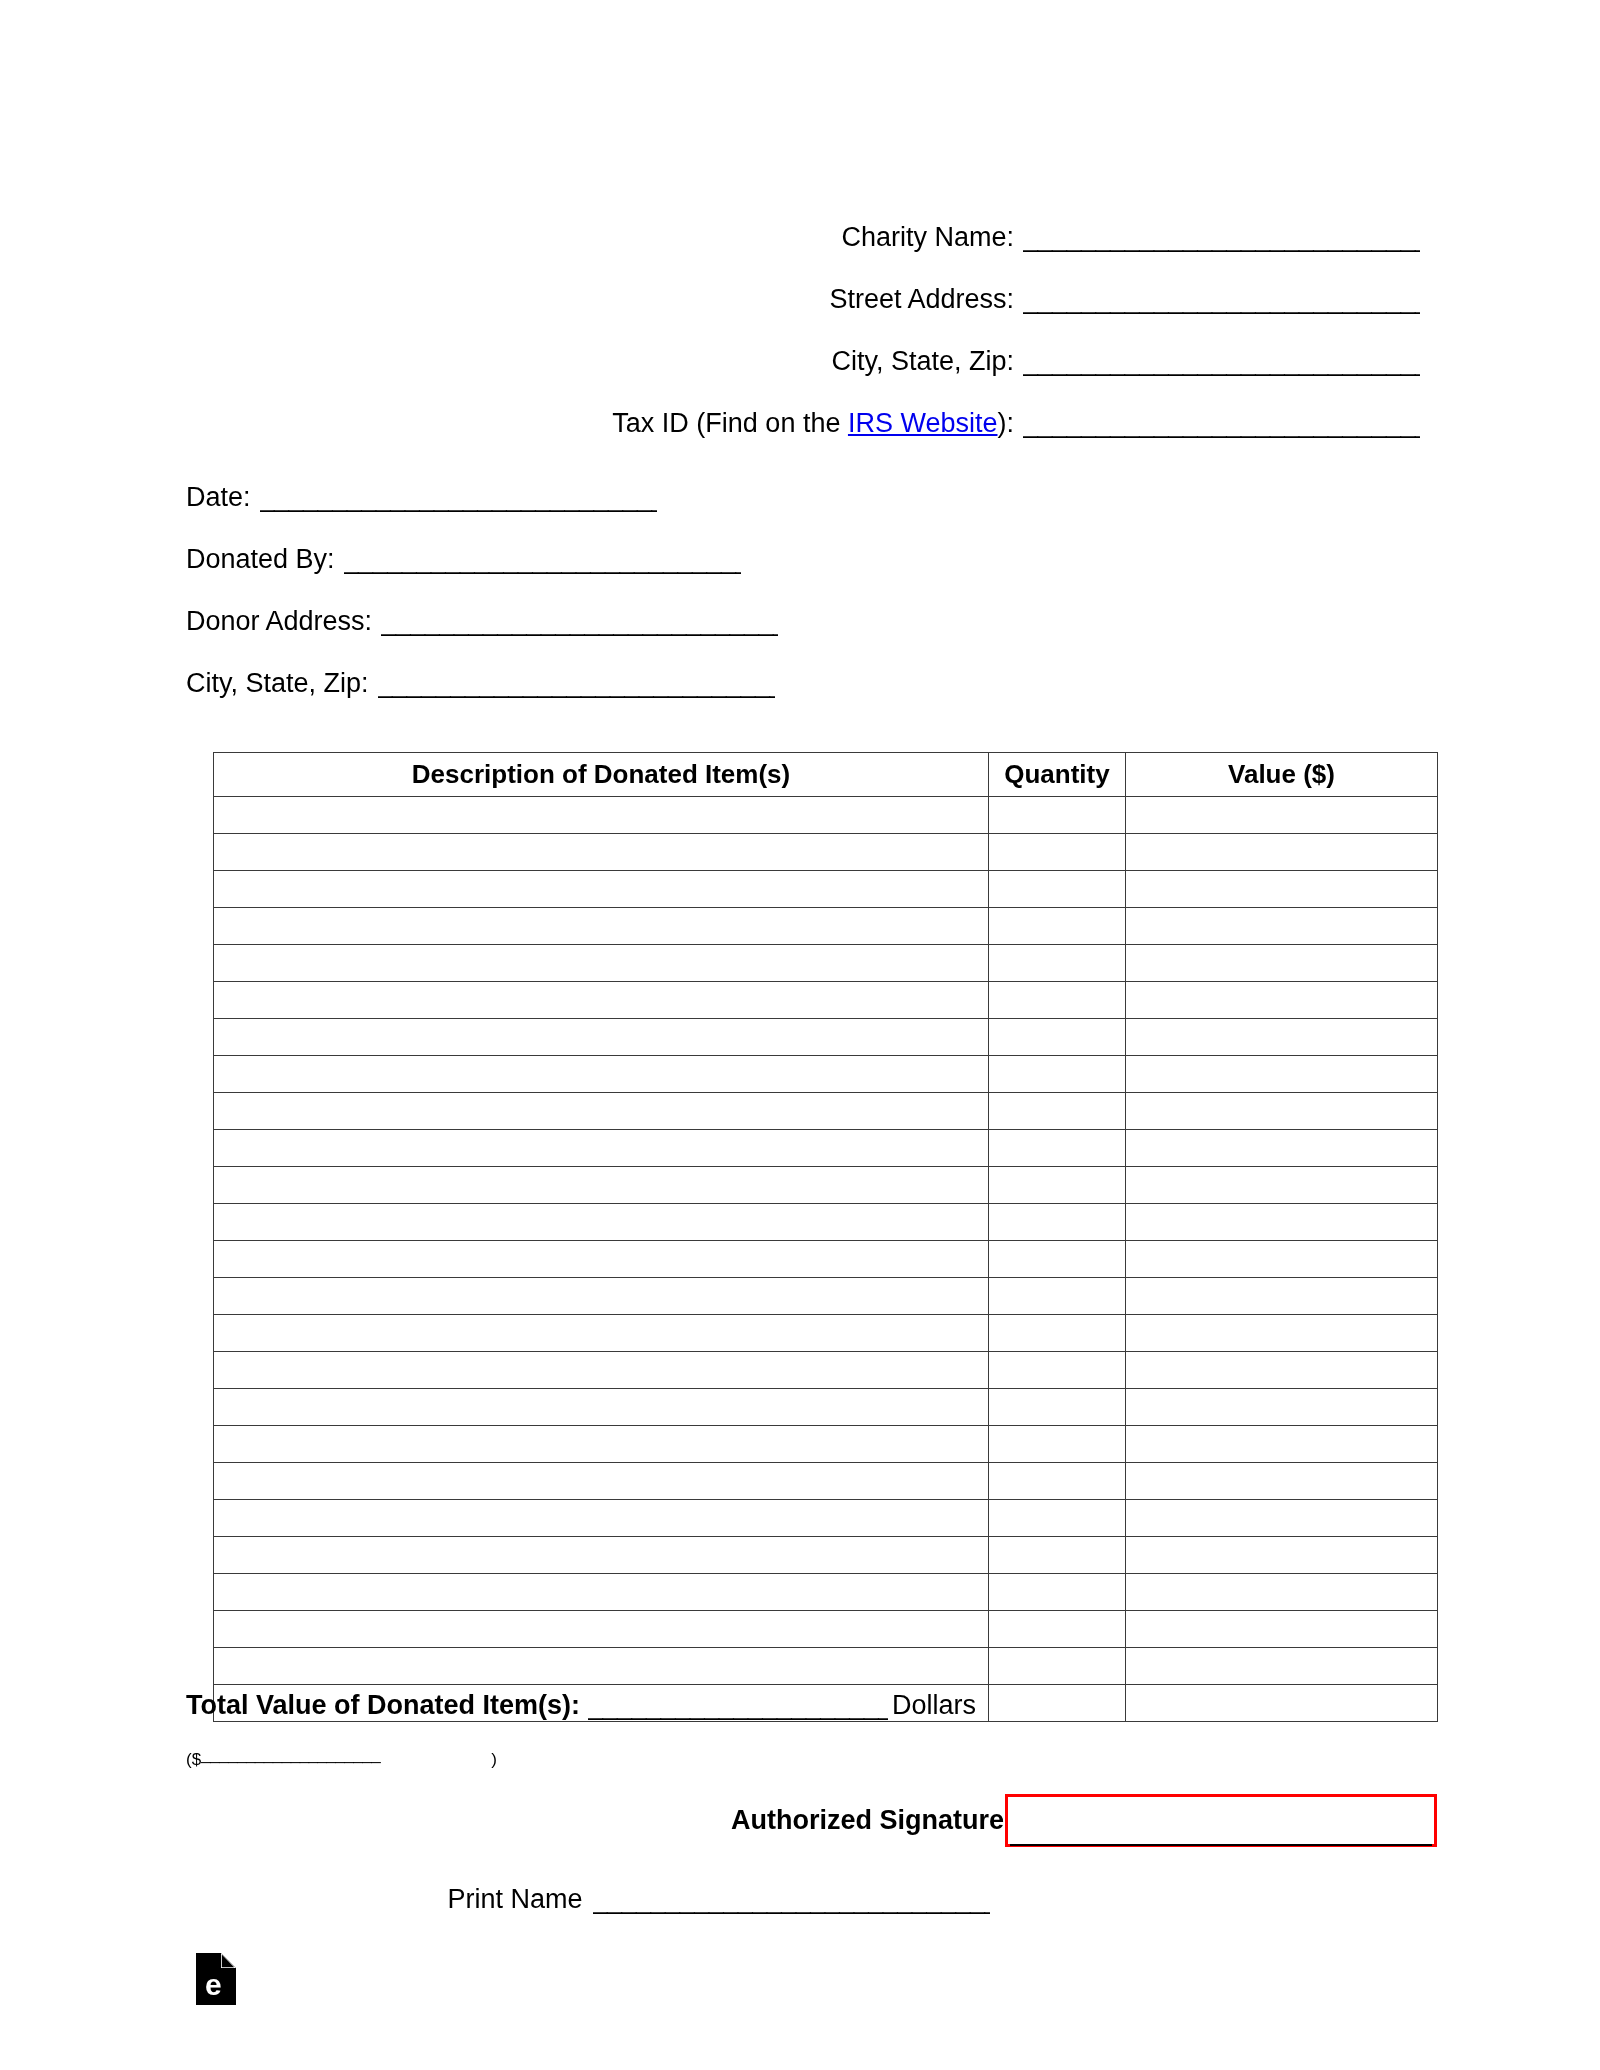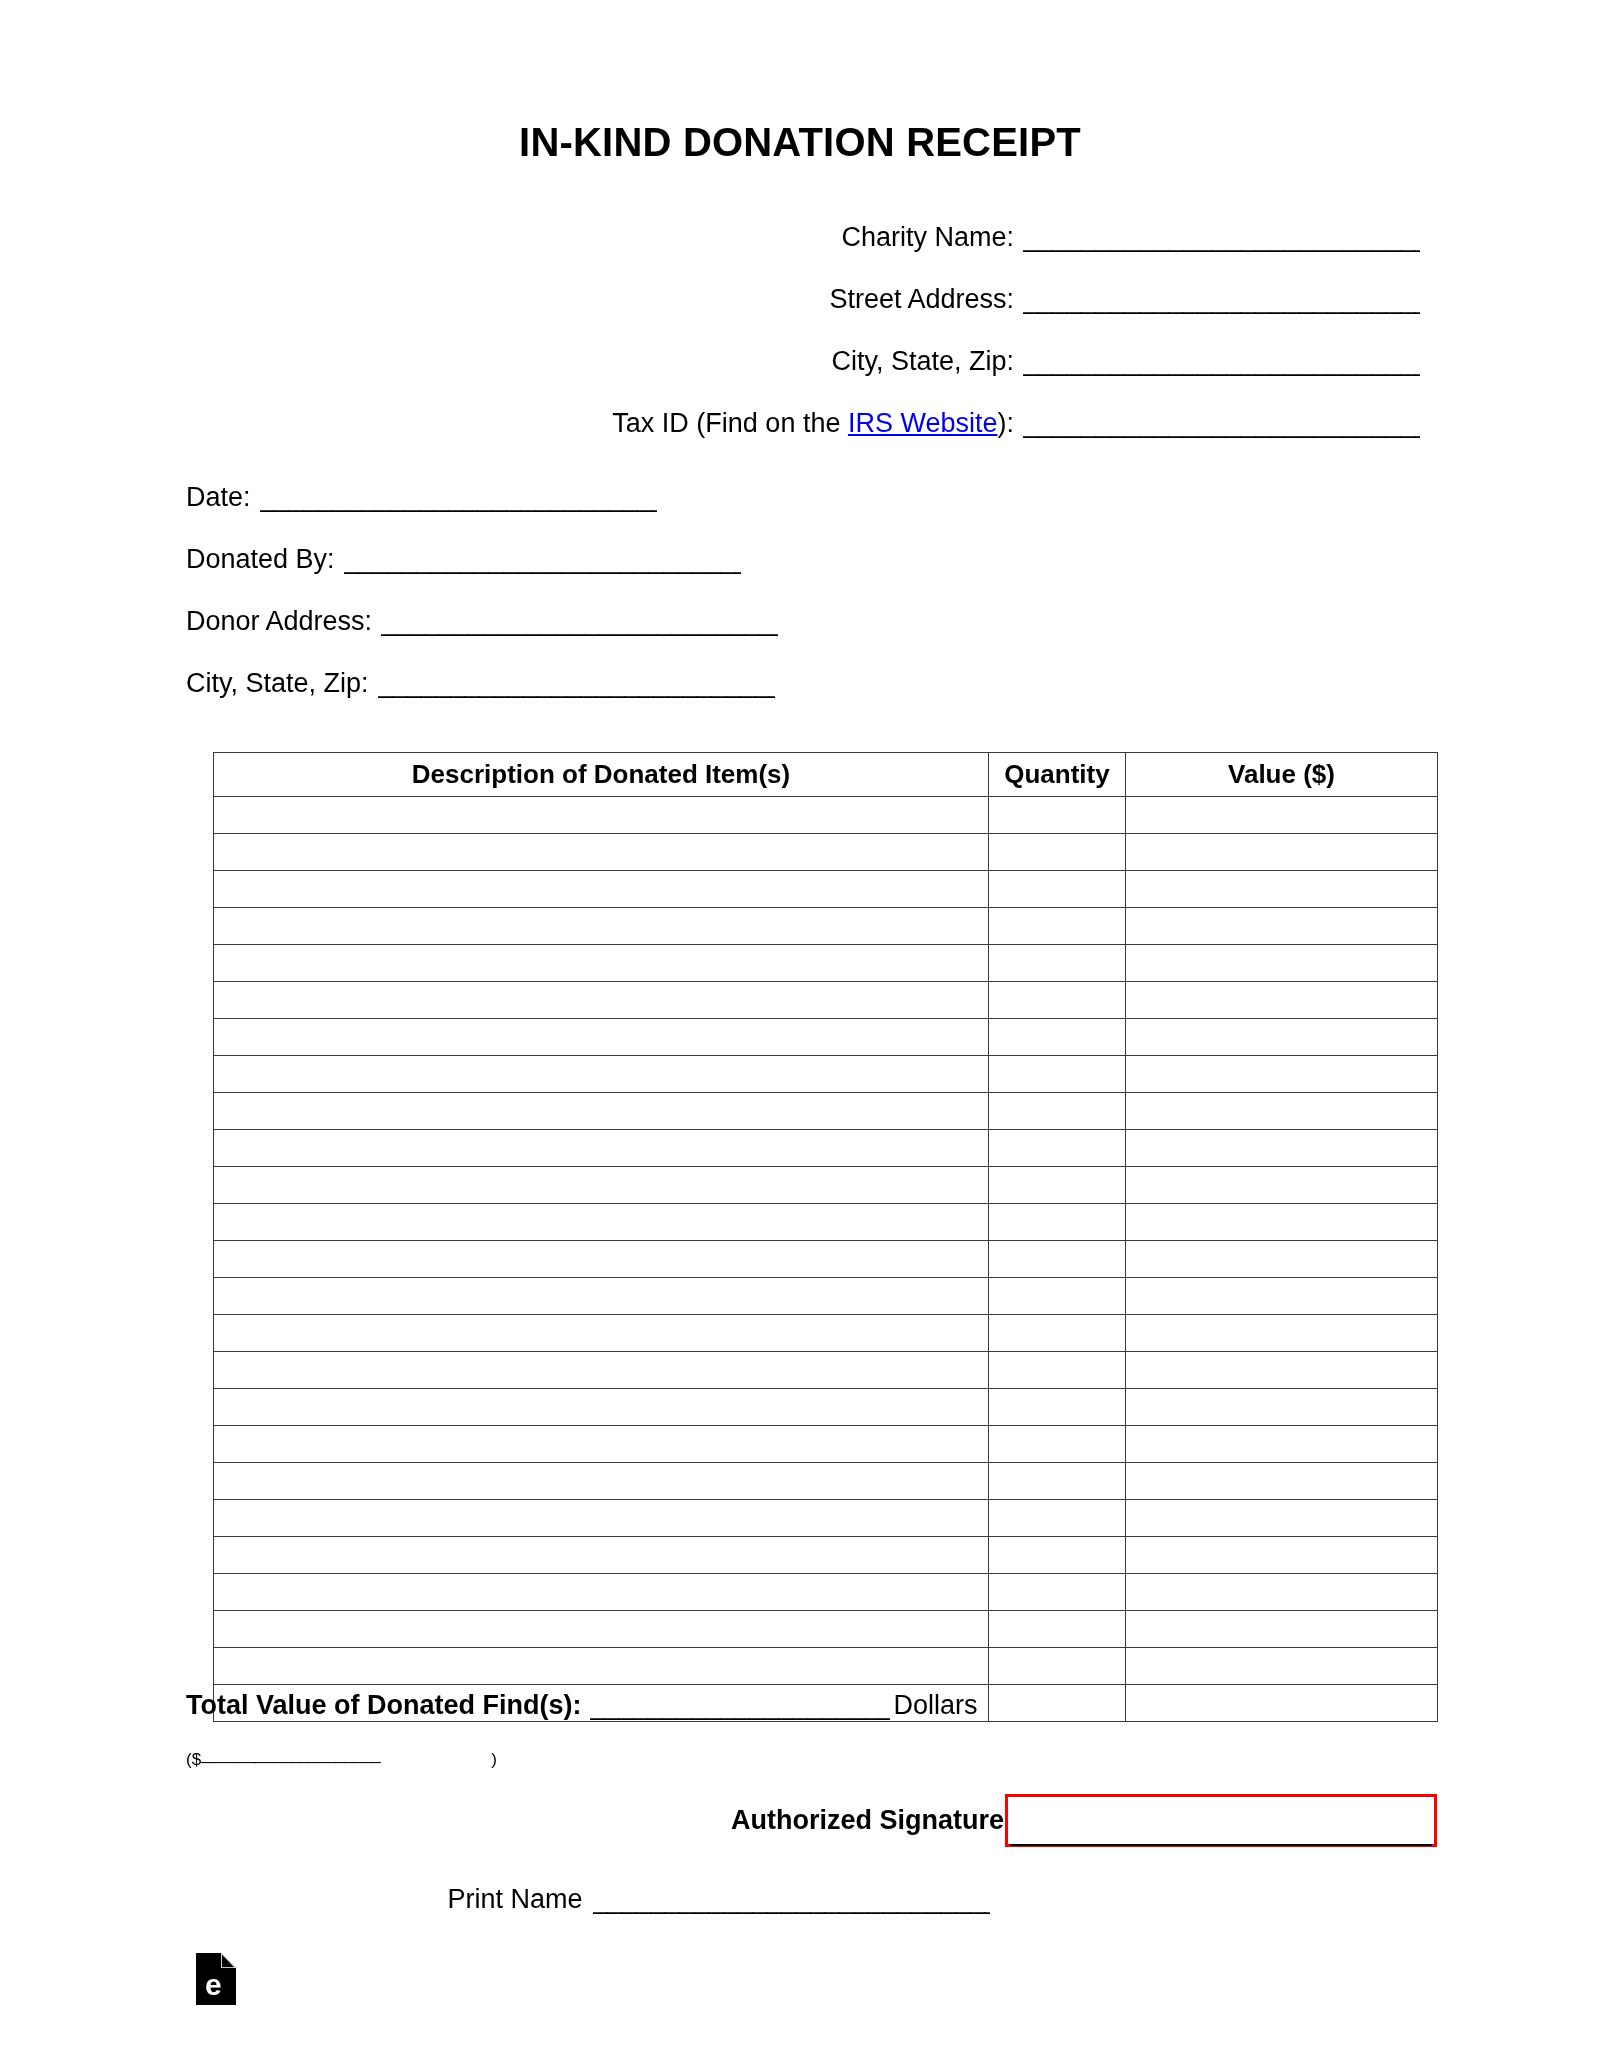--- a/index.html
+++ b/index.html
@@ -219,21 +219,20 @@
     width: 1437px;
     text-align: right;
     font-size: 25px;
   }
 </style>
 </head>
 <body>
 
 <div class="page">
 
-  <div class="doc-title">IN-KIND DONATION RECEIPT</div>
 
   <div class="charity-block">
 
     <div class="field-row-right">
       <span class="flabel">Charity Name:</span>
       <span class="fline">____________________________</span>
     </div>
 
     <div class="field-row-right">
       <span class="flabel">Street Address:</span>
@@ -412,21 +411,21 @@
         </tr>
         <tr>
           <td></td>
           <td></td>
           <td></td>
         </tr>
       </tbody>
   </table>
 
   <div class="total-line">
-    <span class="strong">Total Value of Donated Find(s):</span>
+    <span class="strong">Total Value of Donated Item(s):</span>
     <span class="fline">_____________________</span>
     <span>Dollars</span>
   </div>
 
   <div class="paren-line"><span>($</span><span class="fline">____________________</span><span>)</span></div>
 
   <div class="sig-row">
     <span class="sig-label">Authorized Signature</span>
     <div class="sig-box"></div>
   </div>

